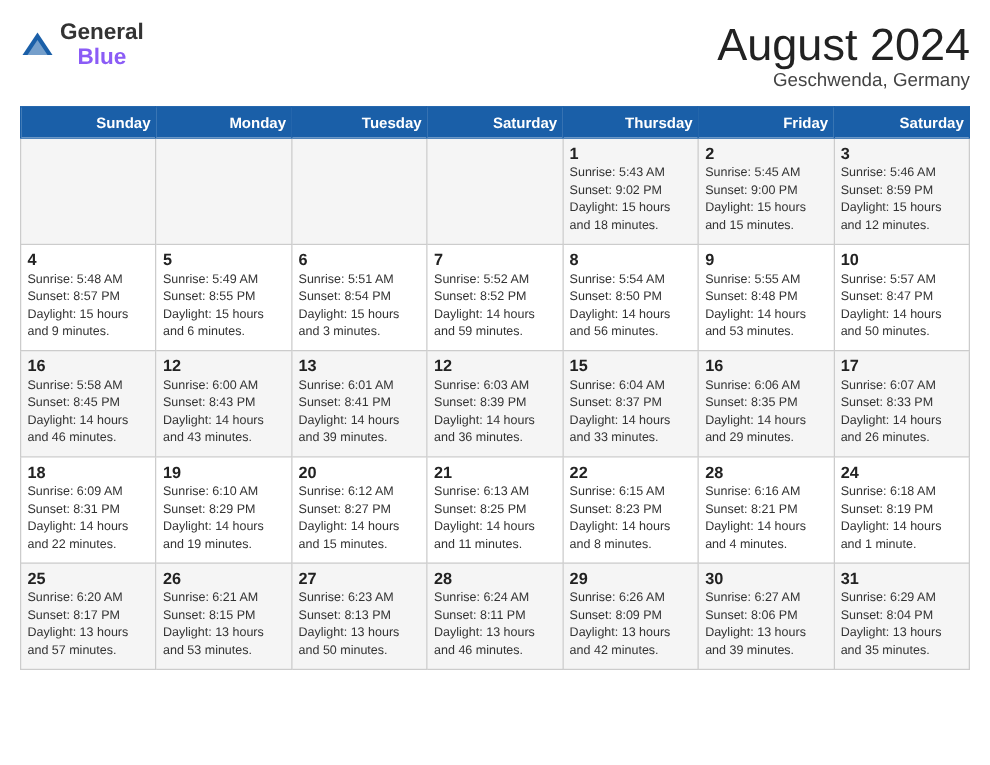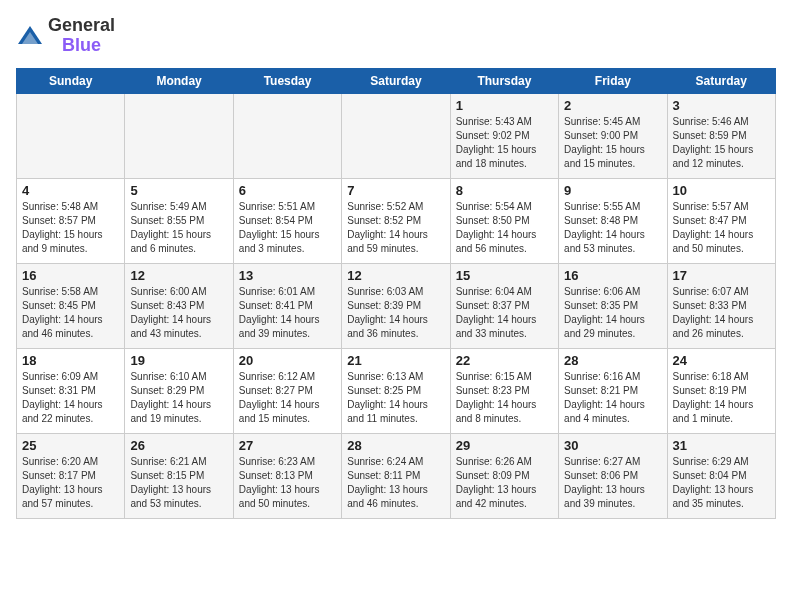--- a/index.html
+++ b/index.html
@@ -58,21 +58,21 @@
       width: 100%;
       border-collapse: collapse;
       table-layout: fixed;
     }
     thead th {
       background: #1a5fa8;
       color: #fff;
       font-size: 12px;
       font-weight: bold;
       padding: 5px 4px;
-      text-align: center;
+      text-align: right;
       border: 1px solid #1a5fa8;
     }
     tbody td {
       border: 1px solid #ccc;
       vertical-align: top;
       padding: 4px 5px;
       font-size: 10.5px;
       color: #222;
       height: 85px;
       background: #fff;
@@ -106,20 +106,24 @@
   <div class="logo">
     <svg class="logo-icon" viewBox="0 0 28 28">
       <polygon points="14,4 26,22 2,22" fill="#1a5fa8"></polygon>
       <polygon points="14,10 22,22 6,22" fill="#fff" opacity="0.4"></polygon>
     </svg>
     <div class="logo-text">
       <span class="logo-general">General</span>
       <span class="logo-blue">Blue</span>
     </div>
   </div>
+  <div class="title-block">
+    <div class="month-title">August 2024</div>
+    <div class="location">Geschwenda, Germany</div>
+  </div>
 </div>
 
 <table>
   <thead>
     <tr>
     <th>Sunday</th>
         <th>Monday</th>
         <th>Tuesday</th>
         <th>Saturday</th>
         <th>Thursday</th>

